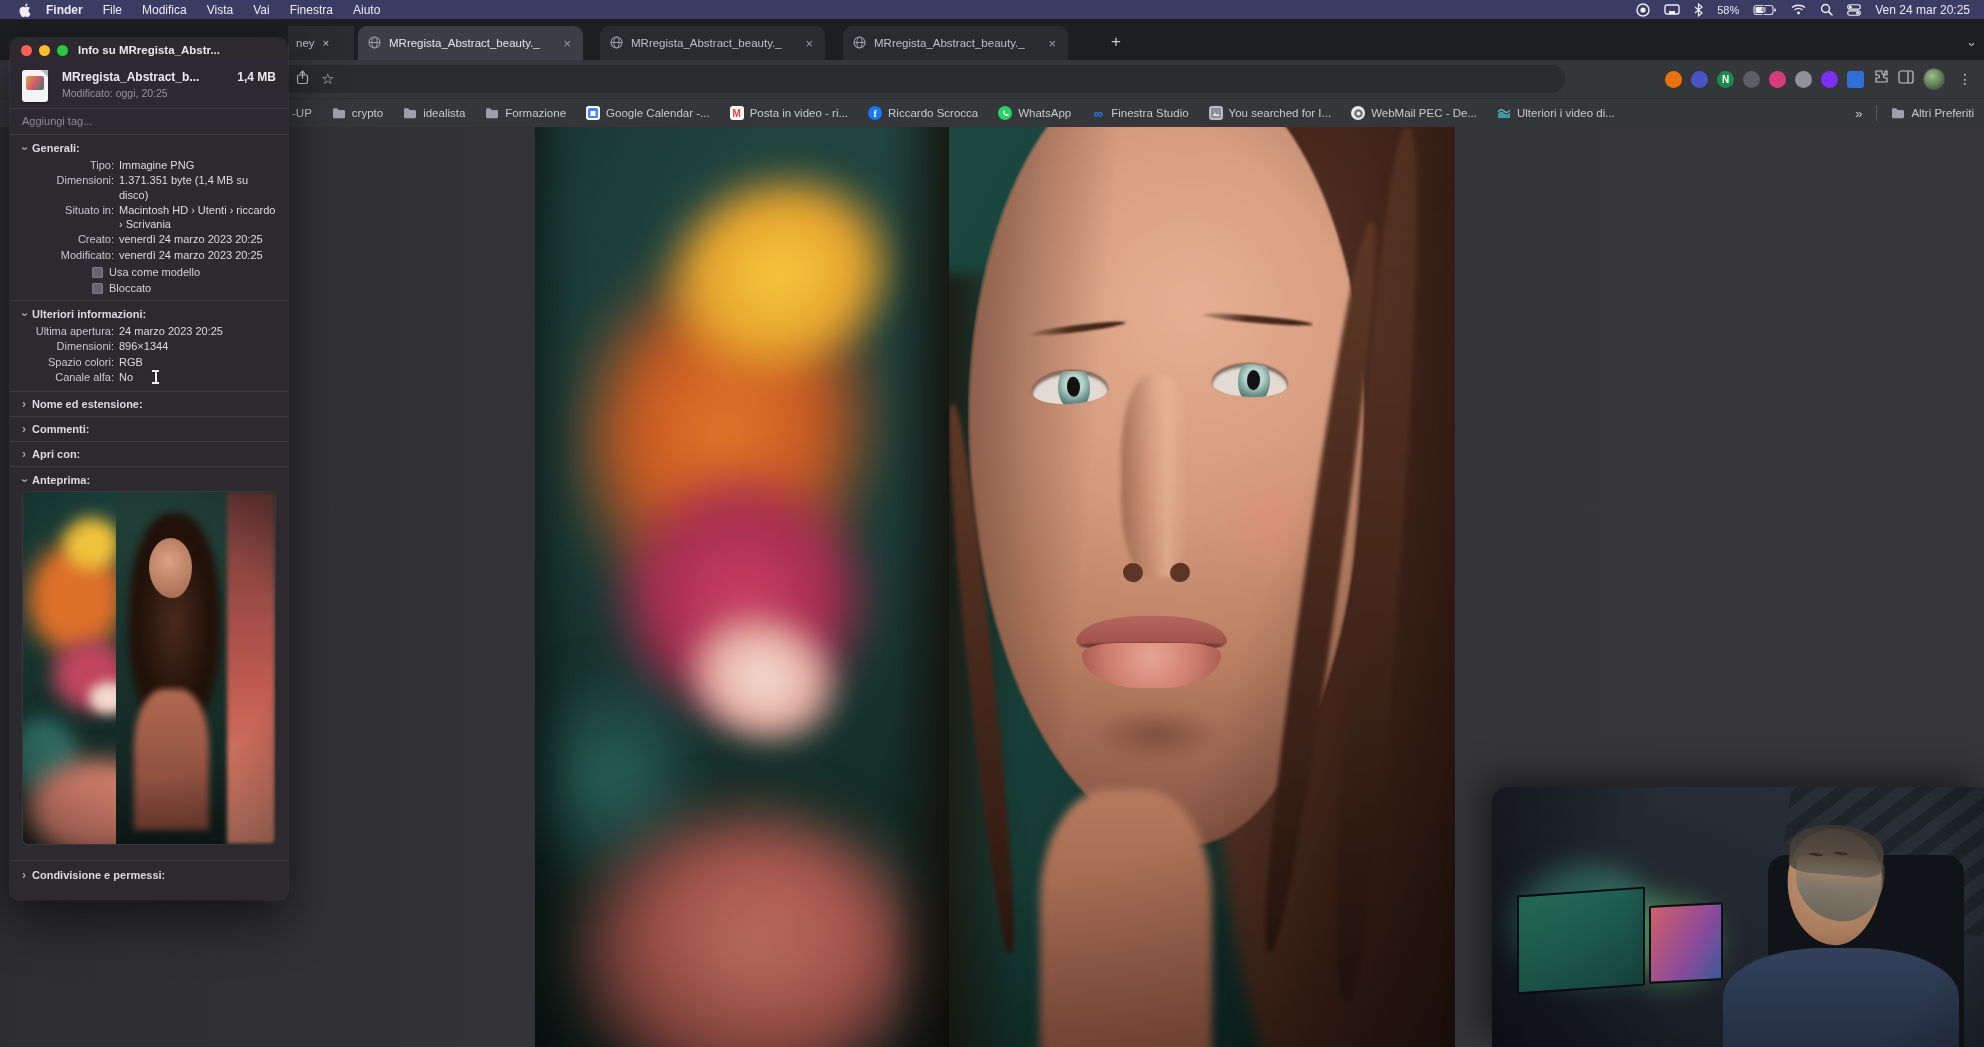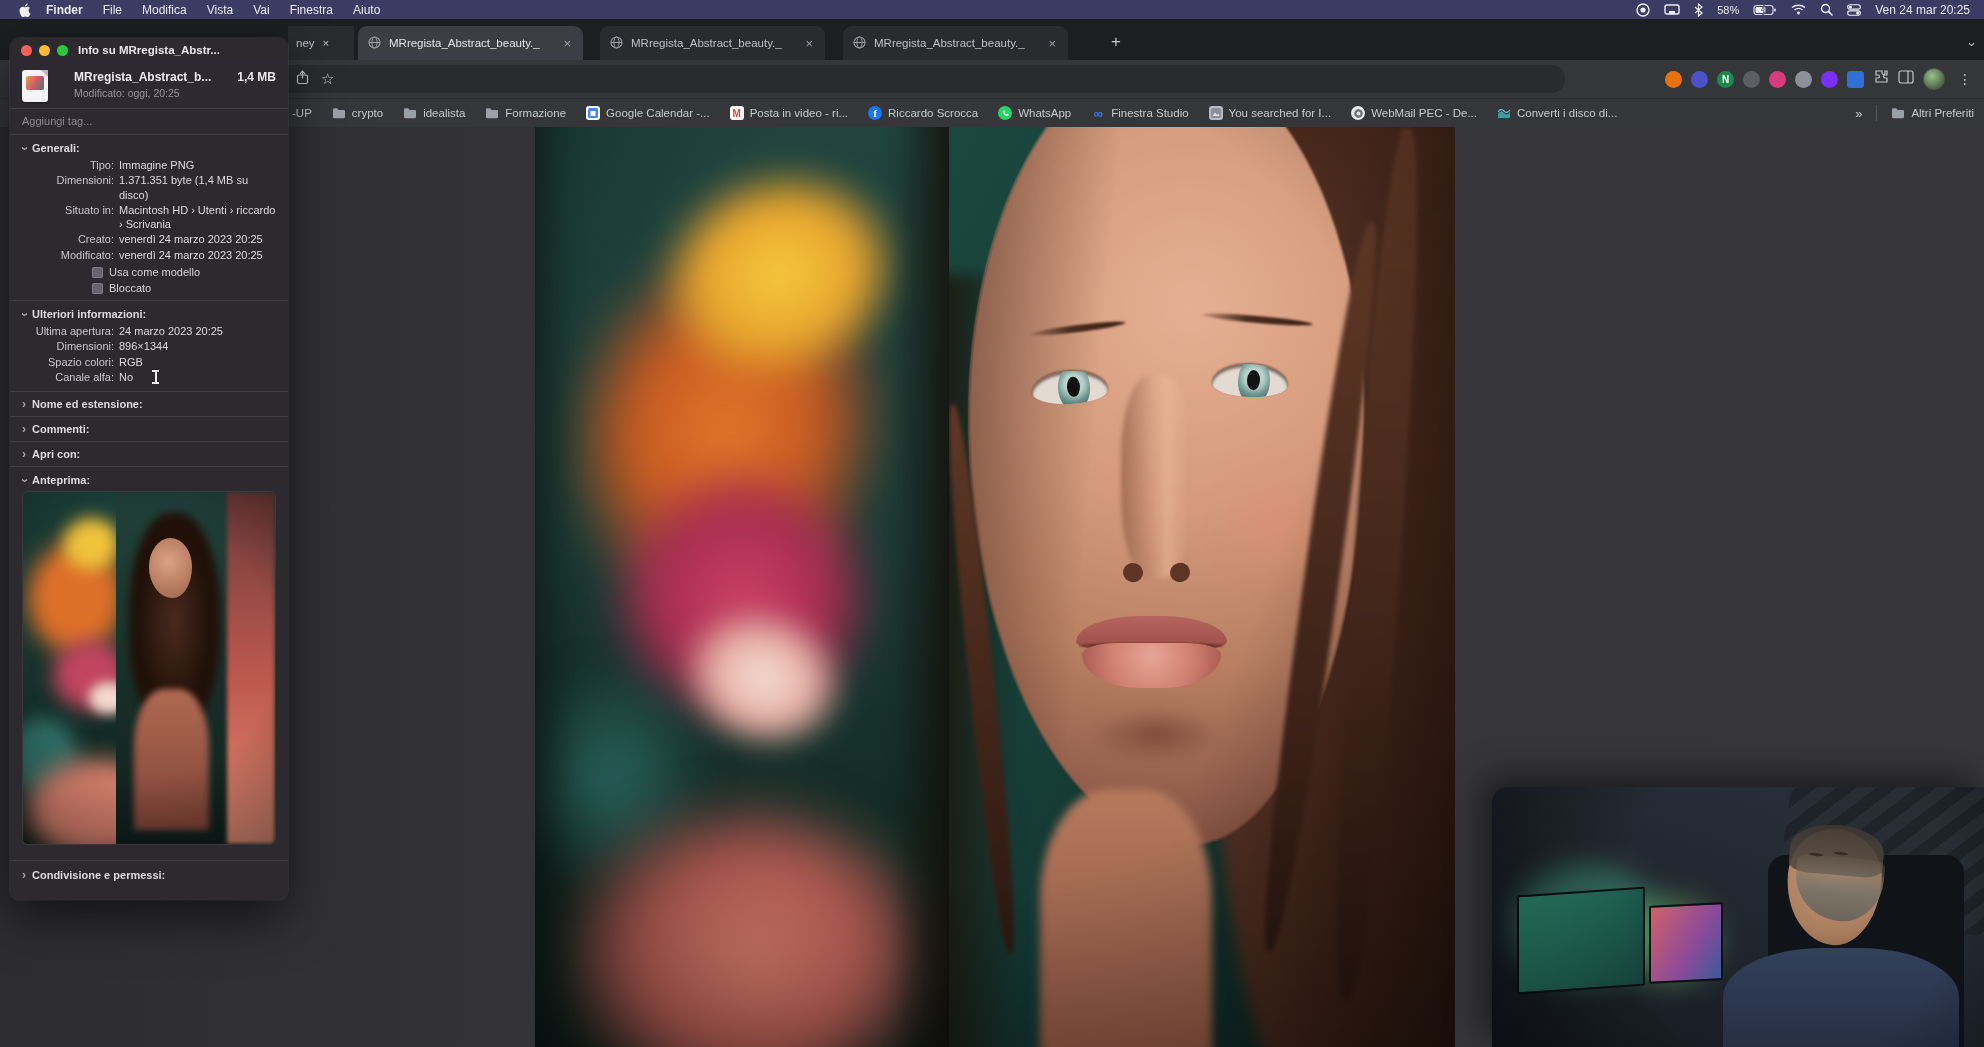--- a/index.html
+++ b/index.html
@@ -88,21 +88,21 @@
   .s2 { left:80%; top:0%; width:9%; height:95%; transform:rotate(4deg); }
   .s3 { left:4%; top:30%; width:5%; height:60%; transform:rotate(-6deg); }
   .art-vignette { position:absolute; left:0; top:0; width:100%; height:100%; background:radial-gradient(circle at 50% 38%, rgba(0,0,0,0) 55%, rgba(0,0,0,.38) 100%); pointer-events:none; }
 
   
   .infowin { position:absolute; left:10px; top:38px; width:278px; height:862px; background:rgba(44,41,47,.97); border-radius:10px; box-shadow:0 18px 50px rgba(0,0,0,.6), 0 0 0 1px rgba(255,255,255,.08); z-index:30; color:#d6d4d8; font-size:11px; }
   .iw-titlebar { position:relative; height:24px; display:flex; align-items:center; justify-content:center; font-weight:bold; font-size:11.5px; color:#e9e7eb; }
   .tlights { position:absolute; left:11px; top:7px; display:flex; gap:7px; }
   .tl { width:11px; height:11px; border-radius:50%; }
   .tl.red { background:#ff5f57; } .tl.yellow { background:#febc2e; } .tl.green { background:#28c840; }
-  .iw-header { display:flex; align-items:flex-start; gap:26px; padding:8px 12px 6px; }
+  .iw-header { display:flex; align-items:flex-start; gap:14px; padding:8px 12px 6px; }
   .docicon { width:26px; height:32px; background:#f4f4f6; border-radius:3px; position:relative; flex:0 0 auto; box-shadow:0 1px 2px rgba(0,0,0,.4); }
   .docicon::before { content:""; position:absolute; left:4px; top:6px; width:18px; height:14px; border-radius:2px; background:linear-gradient(120deg,#e8a14a,#cf5a6e 50%,#3f7d74); }
   .docicon::after { content:""; position:absolute; right:0; top:0; border-style:solid; border-width:0 7px 7px 0; border-color:transparent #b9b9bf transparent transparent; }
   .iw-header .nameline { display:flex; align-items:baseline; gap:6px; width:100%; }
   .iw-header .fname { font-weight:bold; font-size:12px; color:#eceaee; white-space:nowrap; }
   .iw-header .fsize { margin-left:auto; font-weight:bold; font-size:12px; color:#eceaee; white-space:nowrap; }
   .iw-header .fmod { color:#97949c; font-size:10.5px; margin-top:3px; }
   .iw-tags { padding:6px 12px 7px; color:#8d8a92; border-top:1px solid rgba(255,255,255,.09); border-bottom:1px solid rgba(255,255,255,.09); }
   .iw-section { padding:7px 12px 6px; border-bottom:1px solid rgba(255,255,255,.09); }
   .iw-sechead { display:flex; align-items:center; gap:6px; font-weight:bold; color:#dddbe0; margin-bottom:4px; }
@@ -370,21 +370,21 @@
         </span>
       <span>WebMail PEC - De...</span>
       </span>
     <span class="bm">
       <span class="fav">
           <svg width="12" height="10" viewBox="0 0 12 10">
             <path d="M0 6 C2 3 4 3 6 5 C8 7 10 7 12 4 L12 10 L0 10 z" fill="#3f9aa8"></path>
             <path d="M0 4 C2 1 4 1 6 3 C8 5 10 5 12 2" fill="none" stroke="#6fc4cf" stroke-width="1.2"></path>
           </svg>
         </span>
-      <span>Converti i disco di...</span>
+      <span>Ulteriori i video di...</span>
       </span>
     <span class="bm-right">
       <span style="font-size:13px;">»</span>
       <span class="vdiv"></span>
       <span class="bm">
         <span class="fav">
             <svg width="14" height="12" viewBox="0 0 14 12">
               <path d="M1 2.5 a1.2 1.2 0 0 1 1.2-1.2 h3 l1.4 1.6 h5.2 a1.2 1.2 0 0 1 1.2 1.2 v6 a1.2 1.2 0 0 1 -1.2 1.2 H2.2 A1.2 1.2 0 0 1 1 10.1 z" fill="#9aa0a6"></path>
             </svg>
           </span>

